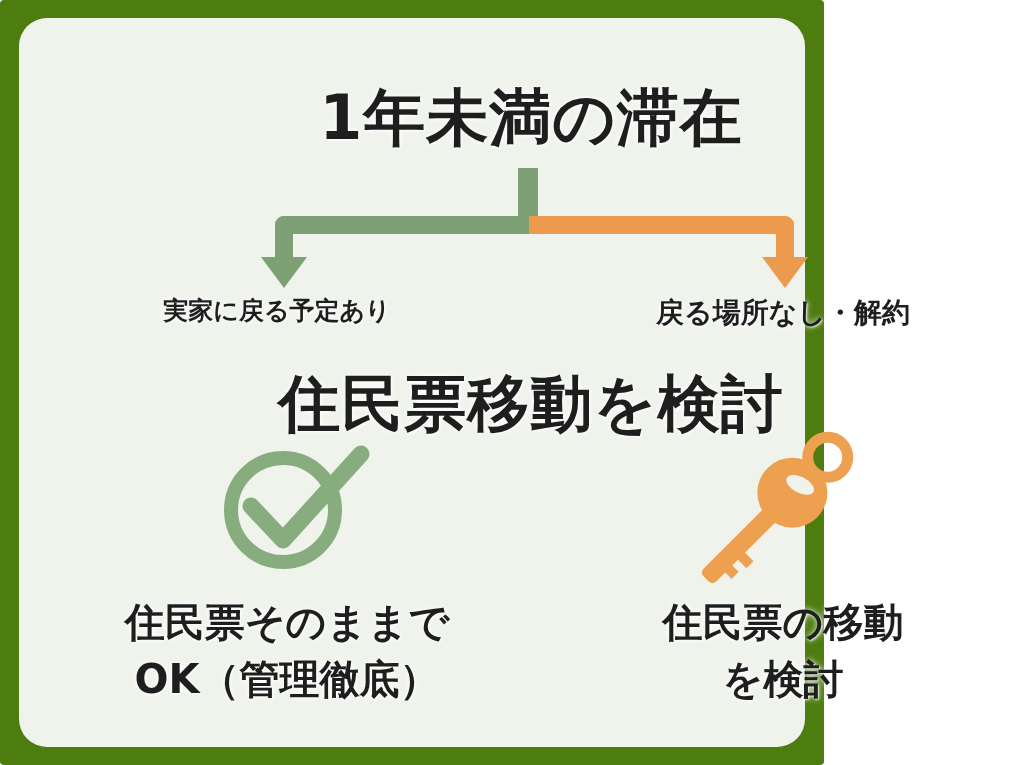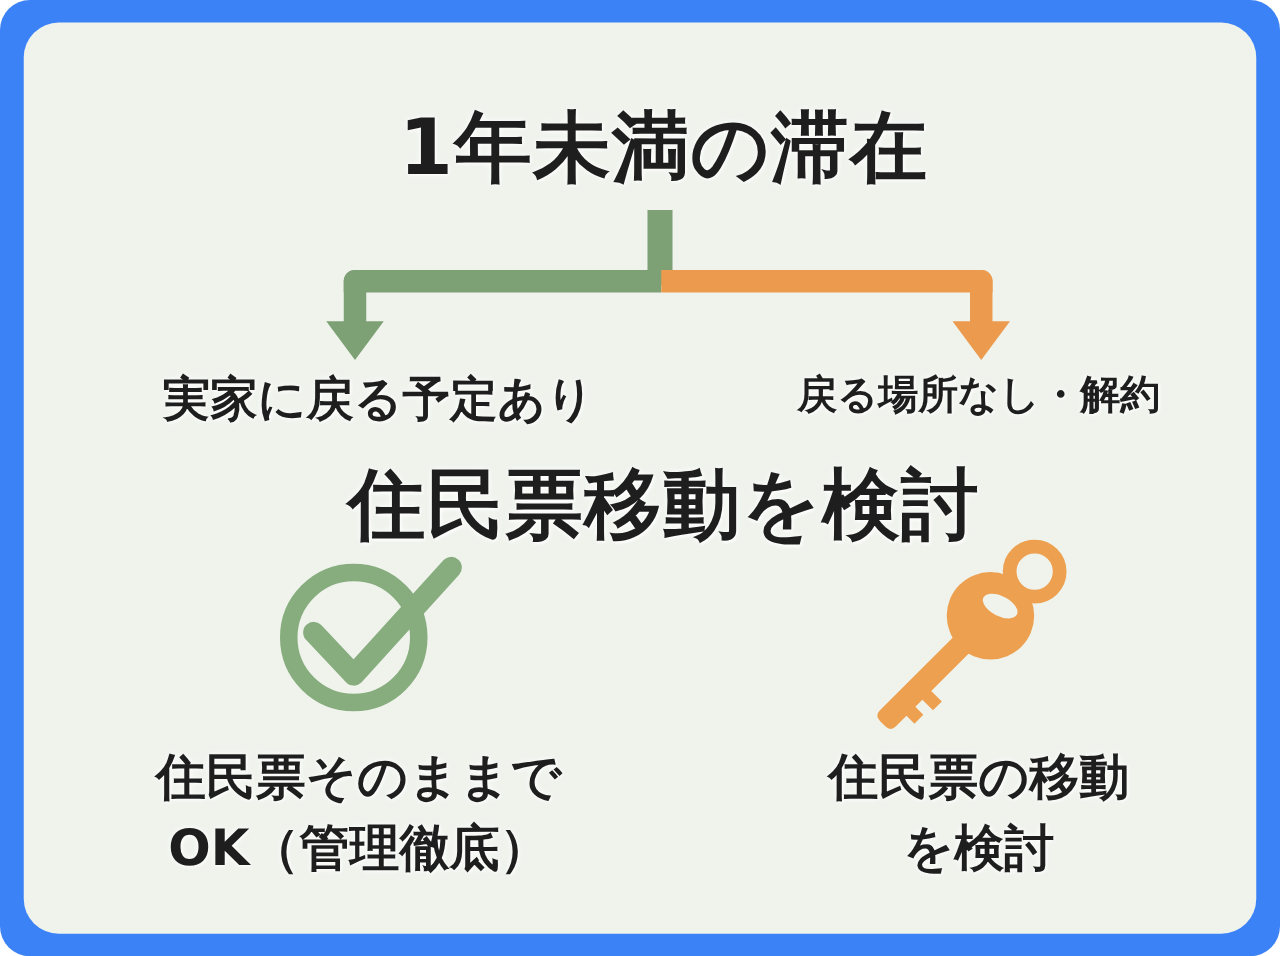--- a/index.html
+++ b/index.html
@@ -1,36 +1,36 @@
 <!DOCTYPE html>
 <html><head>
 <meta charset="utf-8">
 <style>
   * { margin: 0; padding: 0; box-sizing: border-box; }
   html, body { width: 1024px; height: 765px; background: #ffffff; overflow: hidden; }
   body { font-family: "DejaVu Sans", "Liberation Sans", sans-serif; color: #1e1e1e; }
 
   .frame {
-    position: absolute; left: 0; top: 0; width: 1024px; height: 765px;
-    background: #3b82f6; border-radius: 24px;
+    position: absolute; left: 0; top: 0; width: 824px; height: 765px;
+    background: #4d7c0f; border-radius: 4px;
   }
   .panel {
     position: absolute; left: 19px; top: 18px; right: 19px; bottom: 18px;
     background: #eff3ec; border-radius: 28px;
   }
 
   .txt {
     position: absolute; text-align: center; font-weight: 800;
     text-shadow: 0 0 6px rgba(255,255,255,0.95), 1px 1px 2px rgba(255,255,255,0.8);
     white-space: nowrap;
   }
   .title   { left: 0; width: 1024px; top: 58px;  font-size: 62px; letter-spacing: 1px; }
   .mid     { left: 0; width: 1024px; top: 344px; font-size: 62px; letter-spacing: 1px; }
-  .lbl-l   { left: 56px;  width: 456px; top: 276px; font-size: 38px; }
-  .lbl-r   { left: 534px; width: 460px; top: 276px; font-size: 32px; }
+  .lbl-l   { left: 30px;  width: 456px; top: 276px; font-size: 25px; }
+  .lbl-r   { left: 534px; width: 460px; top: 276px; font-size: 28px; }
   .note    { font-size: 40px; line-height: 1.42; }
   .note-l  { left: 40px;  width: 456px; top: 576px; }
   .note-r  { left: 534px; width: 460px; top: 576px; }
 
   
   .cpart { position: absolute; }
   .stem      { left: 499px; top: 150px; width: 20px; height: 60px; background: #7da075; }
   .bar-left  { left: 256px; top: 198px; width: 254px; height: 18px; background: #7da075; border-top-left-radius: 9px; }
   .bar-right { left: 510px; top: 198px; width: 265px; height: 18px; background: #ec9b4e; border-top-right-radius: 9px; }
   .drop-left { left: 256px; top: 198px; width: 18px; height: 44px; background: #7da075; border-top-left-radius: 9px; }

